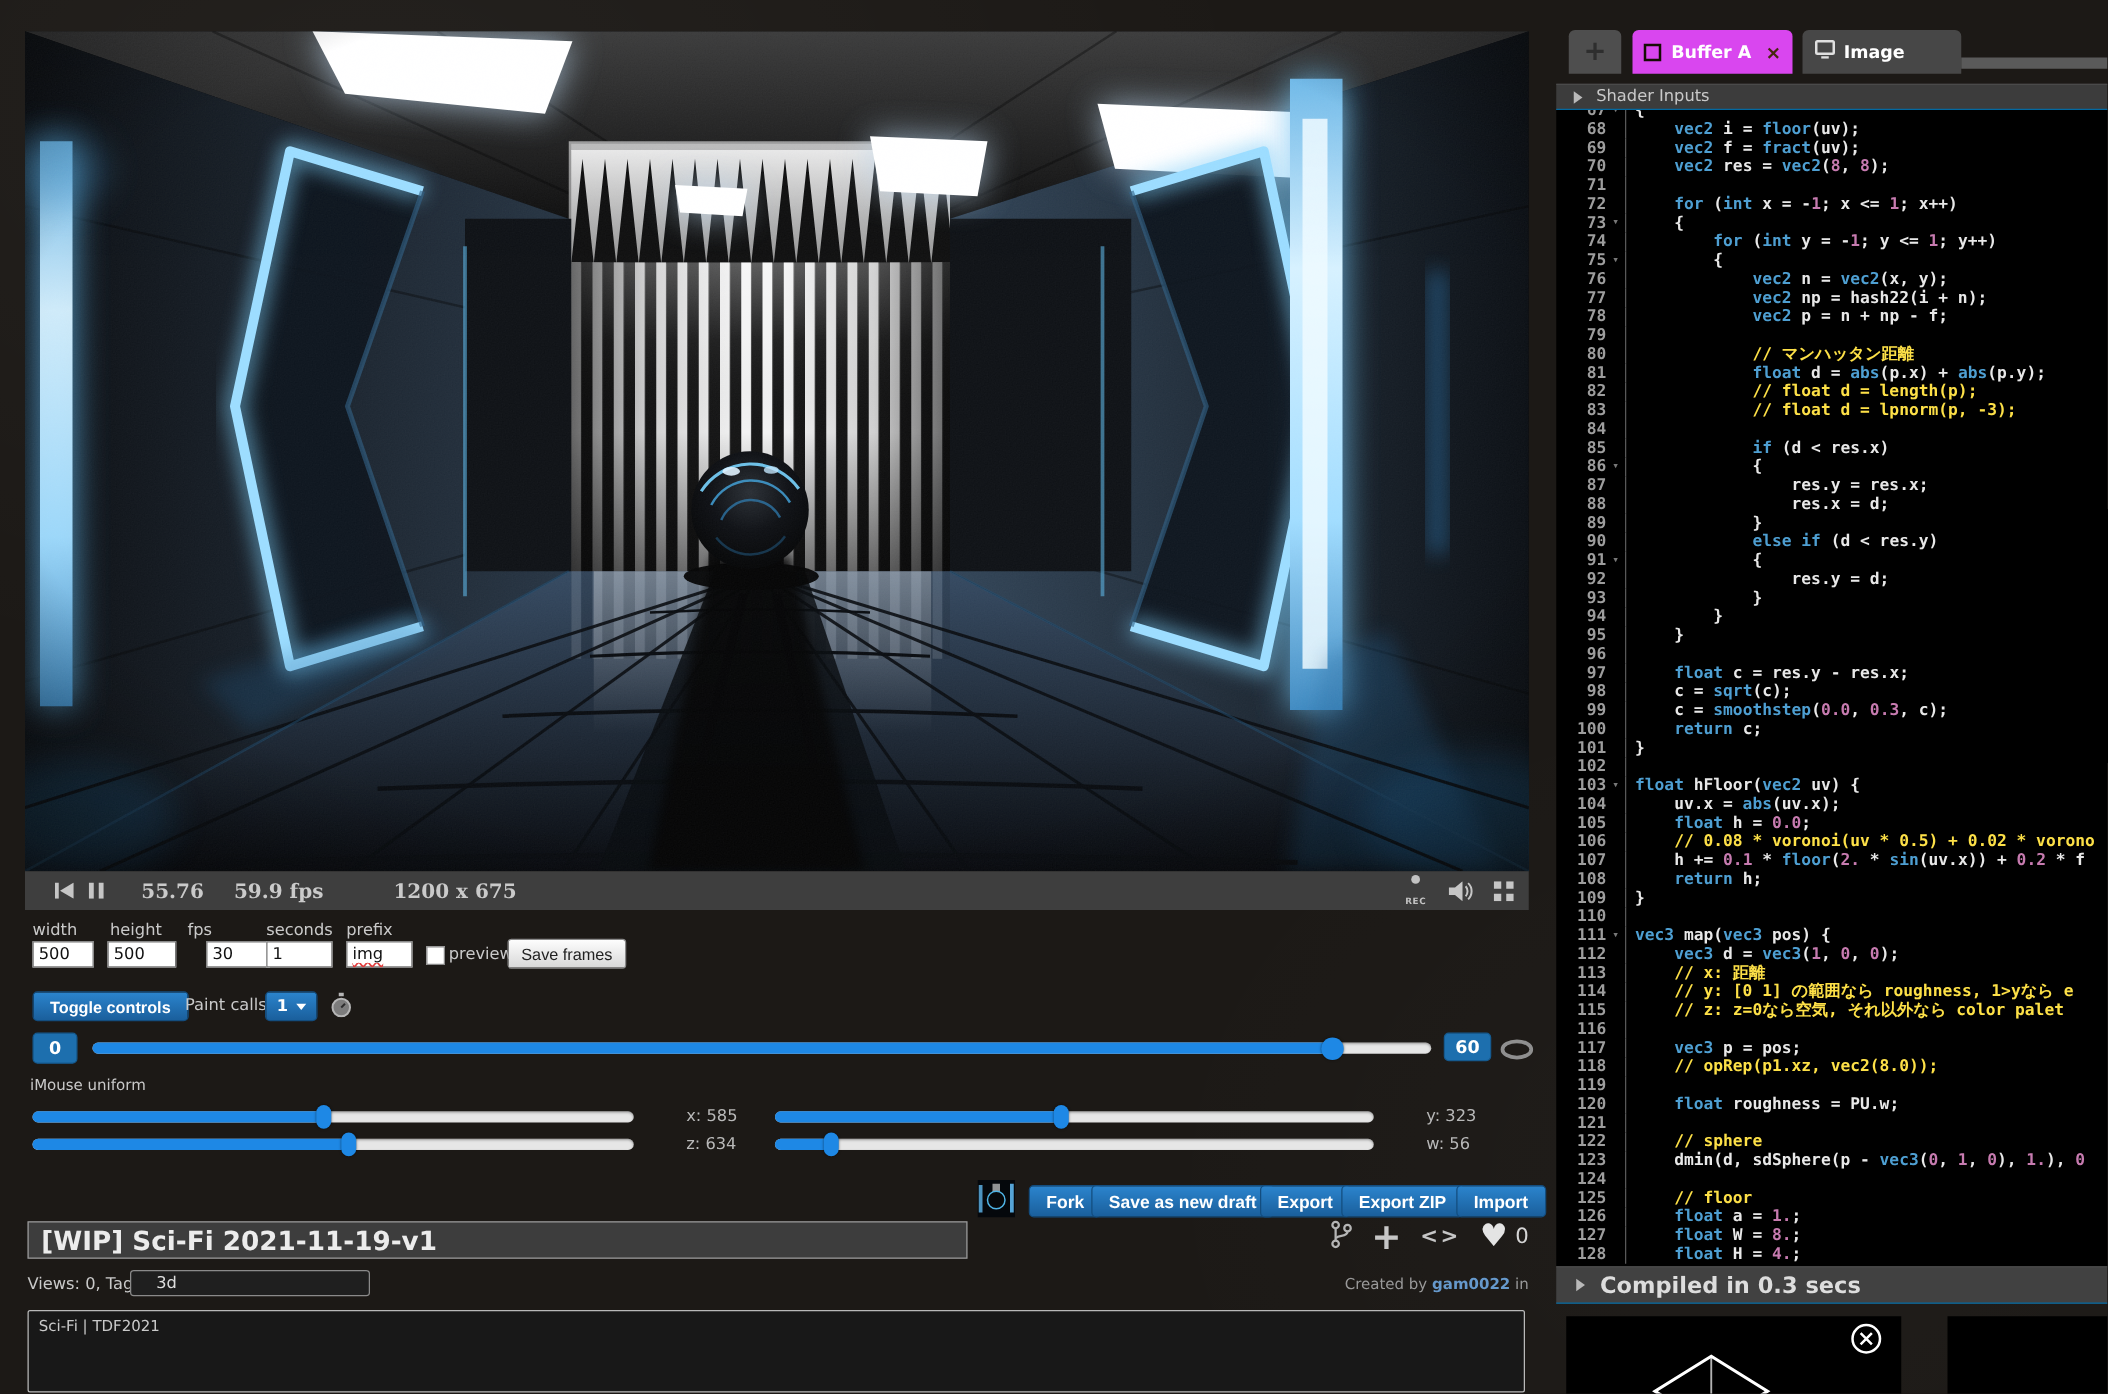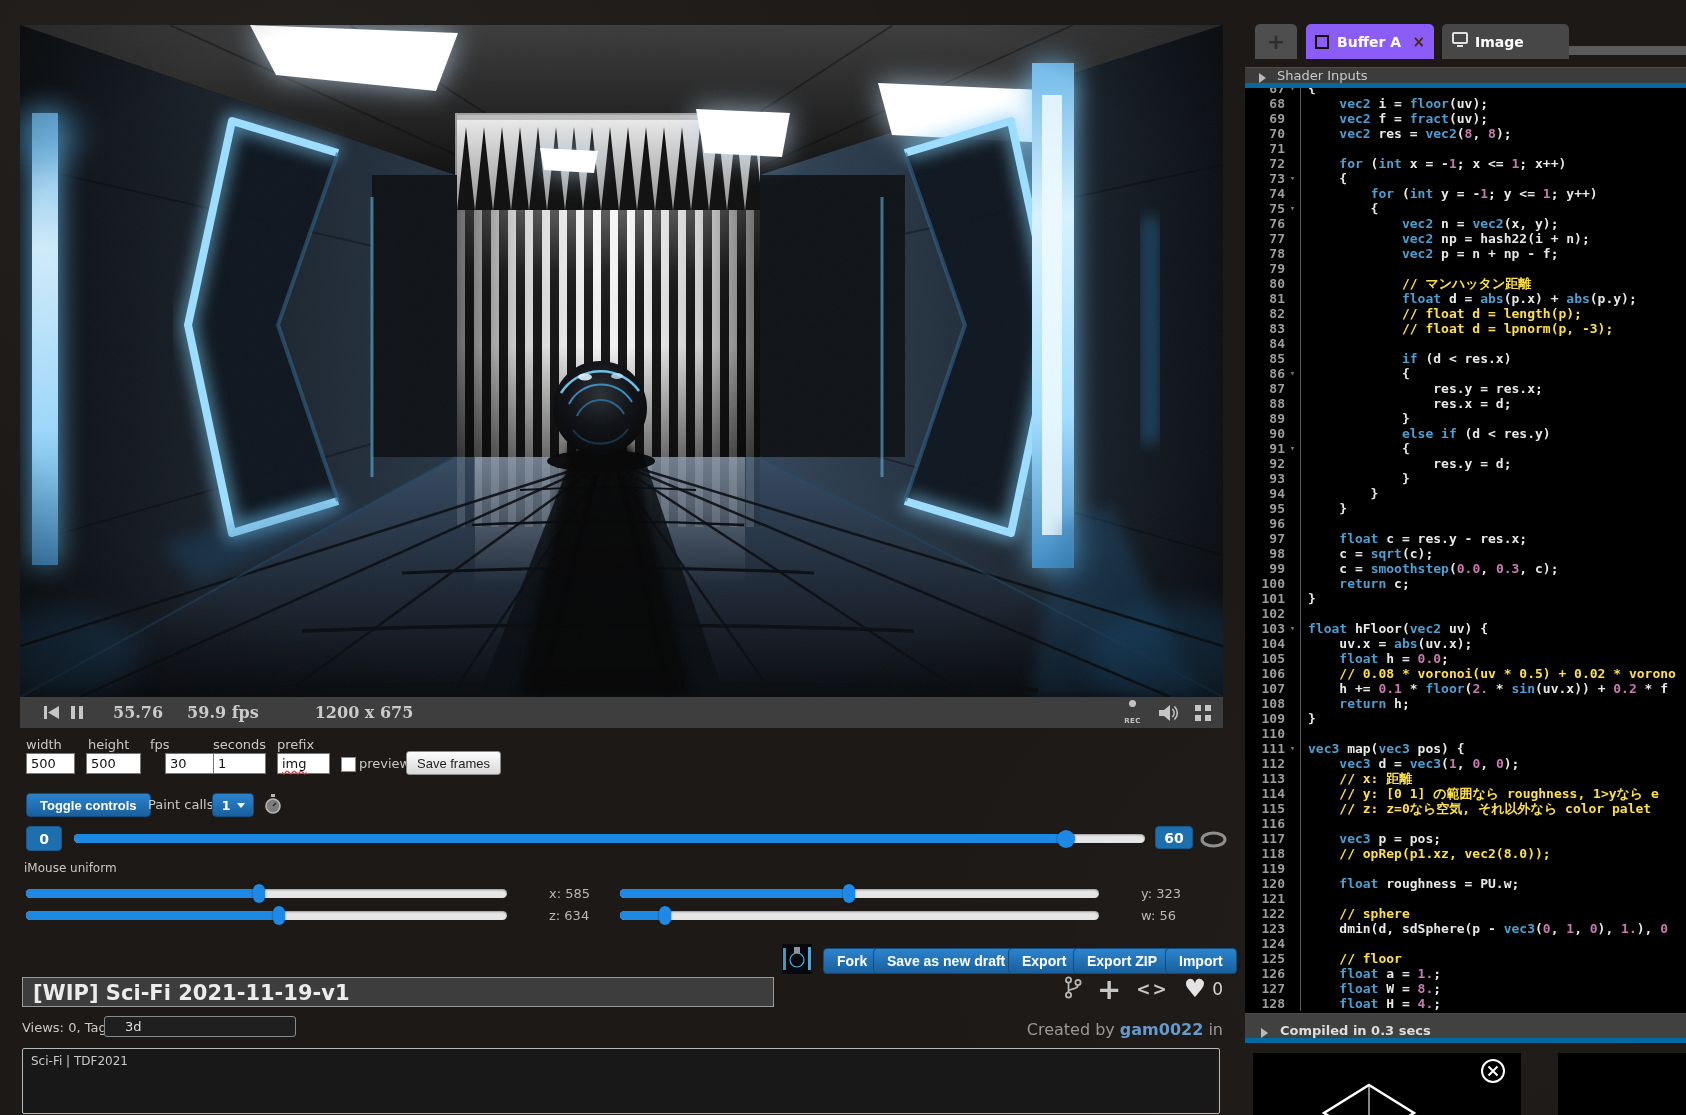--- a/index.html
+++ b/index.html
@@ -51,21 +51,21 @@
   .tags-input{background:#1f1f1f;border:1px solid #8a8a8a;border-radius:3px;color:#ddd;font-size:13px;
     height:21px;line-height:19px;padding:0 0 0 20px;box-sizing:border-box}
   .desc-box{background:#181818;border:1px solid #b9b9b9;border-radius:2px;color:#c9c9c9;font-size:12px;
     padding:5px 8px;box-sizing:border-box}
   .hicon{color:#c6c6c6;cursor:pointer}
   
   .tab{position:absolute;top:24px;height:35px;border-radius:5px 5px 0 0;display:flex;align-items:center;
     box-sizing:border-box;cursor:pointer}
   .tab .tlabel{font-size:14px;font-weight:bold;color:#fff}
   .sqicon{width:10px;height:10px;border:2.5px solid #160d04;display:inline-block}
-  .bar{background:#3c3c3c;display:flex;align-items:flex-end;box-sizing:border-box;border-top:1px solid #4a4a4a;border-bottom:5px solid #0369a1}
+  .bar{background:#3c3c3c;display:flex;align-items:center;box-sizing:border-box;border-top:1px solid #4a4a4a;border-bottom:1px solid #0369a1}
   .tri{width:0;height:0;border-left:7px solid #b9b9b9;border-top:5px solid transparent;border-bottom:5px solid transparent}
   .codearea{background:#000;overflow:hidden;font-family:"DejaVu Sans Mono",monospace;font-size:13px;font-weight:bold}
   .cl{display:flex;height:15px;line-height:15px;white-space:pre}
   .ln{width:40px;text-align:right;color:#9d9d9d;flex:none}
   .fa{width:15px;text-align:center;color:#777;font-size:9px;flex:none;border-right:1px solid #585858;margin-right:7px}
   .ct{color:#e8e8e8}
   .k{color:#4e9fd2}
   .n{color:#c77bb0}
   .c{color:#fde047}
   .prev-panel{background:#000;overflow:hidden}
@@ -387,32 +387,32 @@
   <span class="hicon" style="font-size:29px;font-weight:bold;line-height:20px">+</span>
   <span class="hicon" style="font-size:17px;font-weight:bold;letter-spacing:2px">&lt;&gt;</span>
   <span style="display:inline-flex;align-items:center">
     <span style="color:#e4e4e4;font-size:25px;line-height:22px">♥</span>
     <span style="color:#d5d5d5;font-size:17px;margin-left:6px">0</span>
   </span>
 </div>
 
 <span class="abs flabel" style="left:22px;top:1020px">Views: 0, Tags:</span>
 <div class="abs tags-input" style="left:104px;top:1016px;width:192px">3d</div>
-<div class="abs" style="left:900px;top:1020px;width:323px;text-align:right;font-size:16px;color:#999">
+<div class="abs" style="left:900px;top:1020px;width:323px;text-align:right;font-size:12px;color:#999">
   <span>Created by</span>
   <span style="color:#6699cc;font-weight:bold">gam0022</span>
   <span>in</span>
 </div>
 
 <div class="abs desc-box" style="left:22px;top:1048px;width:1198px;height:66px">Sci-Fi | TDF2021</div>
 
 <div class="tab" style="left:1255px;width:42px;background:#4e4e4e;justify-content:center">
   <span style="font-size:22px;font-weight:bold;color:#2e2e2e">+</span>
 </div>
-<div class="tab" style="left:1306px;width:128px;background:#8b5cf6;padding:16px 9px">
+<div class="tab" style="left:1306px;width:128px;background:#d946ef;padding:16px 9px">
   <span class="sqicon"></span>
   <span class="tlabel" style="margin-left:8px">Buffer A</span>
   <span style="margin-left:auto;color:#46280e;font-weight:bold;font-size:15px">×</span>
 </div>
 <div class="tab" style="left:1442px;width:127px;background:#474747;padding:0 10px">
   <span>
     <svg width="16" height="15">
         <rect x="1" y="1" width="14" height="10" rx="1" fill="none" stroke="#e0e0e0" stroke-width="2"></rect>
         <path d="M5,14 L11,14" stroke="#e0e0e0" stroke-width="2"></path>
       </svg>
@@ -488,21 +488,21 @@
       <div class="cl"><span class="ln">124</span><span class="fa"></span><span class="ct"></span></div>
       <div class="cl"><span class="ln">125</span><span class="fa"></span><span class="ct">    <span class="c">// floor</span></span></div>
       <div class="cl"><span class="ln">126</span><span class="fa"></span><span class="ct">    <span class="k">float</span> a = <span class="n">1.</span>;</span></div>
       <div class="cl"><span class="ln">127</span><span class="fa"></span><span class="ct">    <span class="k">float</span> W = <span class="n">8.</span>;</span></div>
       <div class="cl"><span class="ln">128</span><span class="fa"></span><span class="ct">    <span class="k">float</span> H = <span class="n">4.</span>;</span></div>
     </div>
 </div>
 
 <div class="abs bar" style="left:1245px;top:1013px;width:441px;height:30px;background:#414141">
   <span class="tri" style="margin-left:16px"></span>
-  <span style="font-size:13px;font-weight:bold;color:#ddd;margin-left:12px">Compiled in 0.3 secs</span>
+  <span style="font-size:18px;font-weight:bold;color:#ddd;margin-left:12px">Compiled in 0.3 secs</span>
 </div>
 
 <div class="abs prev-panel" style="left:1253px;top:1053px;width:268px;height:62px">
   <svg class="abs" style="left:66px;top:28px" width="100" height="62">
     <polygon points="50,4 95,32 50,60 5,32" fill="none" stroke="#fff" stroke-width="2.5"></polygon>
     <path d="M50,4 L50,60" stroke="#fff" stroke-width="1.5" opacity=".7"></path>
   </svg>
   <svg class="abs" style="right:14px;top:4px" width="28" height="28">
     <circle cx="14" cy="14" r="11" fill="rgba(0,0,0,.3)" stroke="#fff" stroke-width="2"></circle>
     <path d="M9.5,9.5 L18.5,18.5 M18.5,9.5 L9.5,18.5" stroke="#fff" stroke-width="2"></path>

